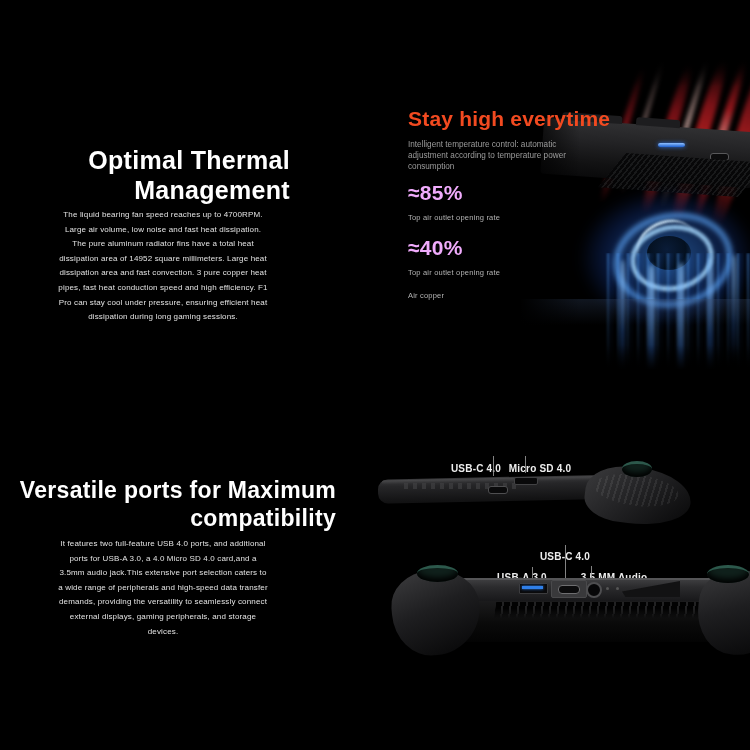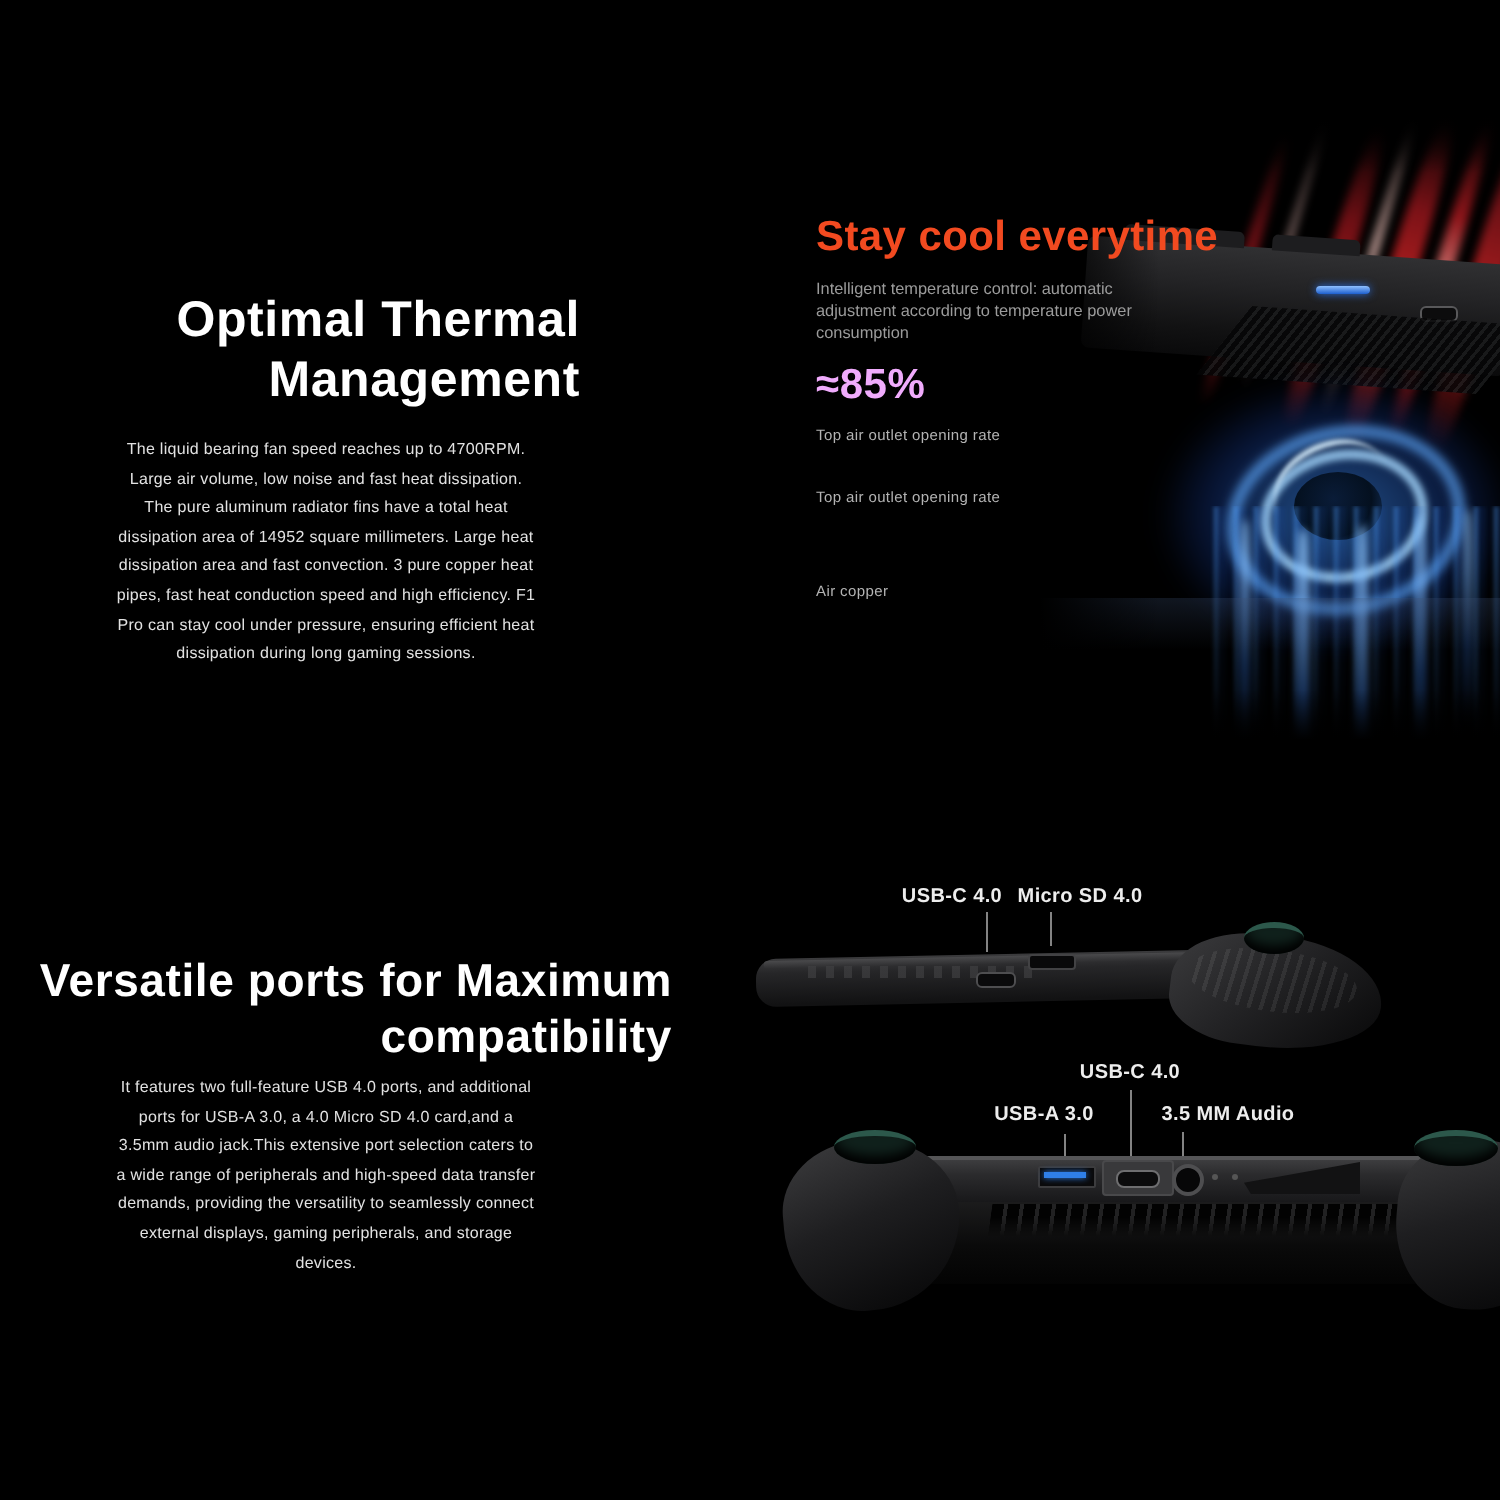--- a/index.html
+++ b/index.html
@@ -5,21 +5,21 @@
   html,body{margin:0;padding:0;background:#000;}
   body{width:750px;height:750px;position:relative;overflow:hidden;
        font-family:"Liberation Sans",sans-serif;color:#fff;}
   .abs{position:absolute;}
 
   
   .big-title{font-weight:bold;color:#fff;text-align:right;letter-spacing:.3px;}
   #thermal-title{left:40px;top:128px;width:250px;font-size:25px;line-height:30px;}
   #ports-title{left:0;top:461px;width:336px;font-size:23px;line-height:28px;}
   .body-copy{font-size:8px;line-height:14.6px;color:#e2e2e2;text-align:center;letter-spacing:.15px;}
-  #thermal-body{left:57px;top:210px;width:212px;text-align:center;}
+  #thermal-body{left:57px;top:200px;width:212px;text-align:center;}
   #ports-body{left:57px;top:529px;width:212px;}
 
   
   #stay-cool-heading{left:408px;top:107px;font-size:21px;font-weight:bold;color:#f24a20;letter-spacing:.2px;}
   #stay-cool-desc{left:408px;top:139px;width:162px;font-size:8.2px;line-height:11px;color:#9b9b9b;}
   .stat{left:408px;width:180px;}
   .stat-value{font-size:21px;font-weight:bold;color:#f0abfc;letter-spacing:.3px;}
   .stat-value.bigger{font-size:23px;}
   .stat-label{font-size:7.5px;color:#b3b3b3;margin-top:8px;letter-spacing:.2px;}
   #stat-0{top:181px;} #stat-1{top:236px;} #stat-2{top:283px;}
@@ -51,21 +51,21 @@
   .beam{position:absolute;filter:blur(2px);border-radius:40%;
         background:linear-gradient(180deg,rgba(150,205,255,.9),rgba(60,130,240,.35) 60%,rgba(0,0,0,0));}
   .surface-line{left:0;top:244px;width:230px;height:26px;
         background:linear-gradient(180deg,rgba(60,80,115,.28),rgba(0,0,0,0));}
   .photo-fade{left:0;top:0;width:230px;height:315px;
       background:linear-gradient(90deg,#000 0%,rgba(0,0,0,0) 26%),
                  linear-gradient(180deg,#000 0%,rgba(0,0,0,0) 10%),
                  linear-gradient(0deg,#000 0%,rgba(0,0,0,0) 8%);}
 
   
-  .port-label{font-size:10px;font-weight:bold;color:#ededed;letter-spacing:.2px;transform:translateX(-50%);white-space:nowrap;}
+  .port-label{font-size:10px;font-weight:bold;color:#ededed;letter-spacing:.2px;transform:translateX(-50%);white-space:nowrap;margin-top:20px;}
   .leader{width:1px;background:#9a9a9a;opacity:.85;}
 
   
   #device-top-photo{left:370px;top:438px;width:330px;height:100px;overflow:visible;}
   .d1-bar{left:8px;top:39px;width:252px;height:24px;border-radius:10px 3px 3px 10px;transform:rotate(-1.2deg);
           background:linear-gradient(180deg,#3b3b3d 0%,#262628 30%,#121213 95%);}
   .d1-topline{position:absolute;left:4px;top:1px;right:2px;height:4px;border-radius:8px;
           background:linear-gradient(180deg,#4a4a4c,#2c2c2e);}
   .d1-marks{left:34px;top:45px;width:112px;height:6px;opacity:.65;
           background:repeating-linear-gradient(90deg,#414143 0 4px,rgba(0,0,0,0) 4px 9px);}
@@ -142,28 +142,29 @@
       <div class="abs beam" style="left:188px;top:203px;width:5px;height:130px;"></div>
       <div class="abs beam" style="left:212px;top:200px;width:4px;height:110px;"></div>
       <div class="abs surface-line"></div>
       <div class="abs photo-fade"></div>
     </div>
 
     <h1 class="abs big-title" id="thermal-title">Optimal Thermal Management</h1>
 
     <p class="abs body-copy" id="thermal-body">The liquid bearing fan speed reaches up to 4700RPM. Large air volume, low noise and fast heat dissipation. The pure aluminum radiator fins have a total heat dissipation area of 14952 square millimeters. Large heat dissipation area and fast convection. 3 pure copper heat pipes, fast heat conduction speed and high efficiency. F1 Pro can stay cool under pressure, ensuring efficient heat dissipation during long gaming sessions.</p>
 
-    <h2 class="abs" id="stay-cool-heading" style="margin:0;">Stay cool everytime</h2>
+    <h2 class="abs" id="stay-cool-heading" style="margin:0;">Stay high everytime</h2>
     <p class="abs" id="stay-cool-desc" style="margin:0;">Intelligent temperature control: automatic adjustment according to temperature power consumption</p>
 
     <div class="abs stat" id="stat-0">
       <div class="stat-value">≈85%</div>
       <div class="stat-label">Top air outlet opening rate</div>
     </div>
     <div class="abs stat" id="stat-1">
+      <div class="stat-value">≈40%</div>
       <div class="stat-label">Top air outlet opening rate</div>
     </div>
     <div class="abs stat" id="stat-2">
       <div class="stat-label">Air copper</div>
     </div>
   </section>
 
   <section>
 
     <h1 class="abs big-title" id="ports-title">Versatile ports for Maximum compatibility</h1>

